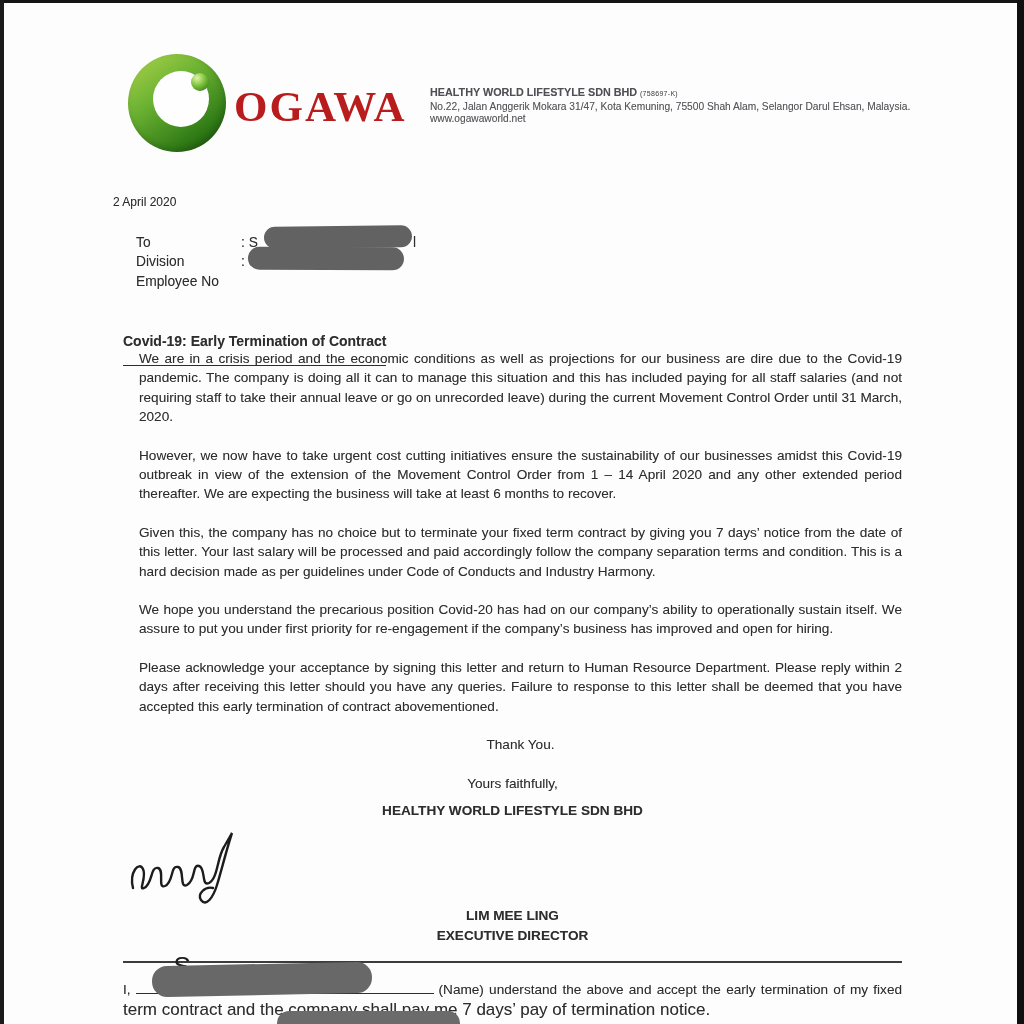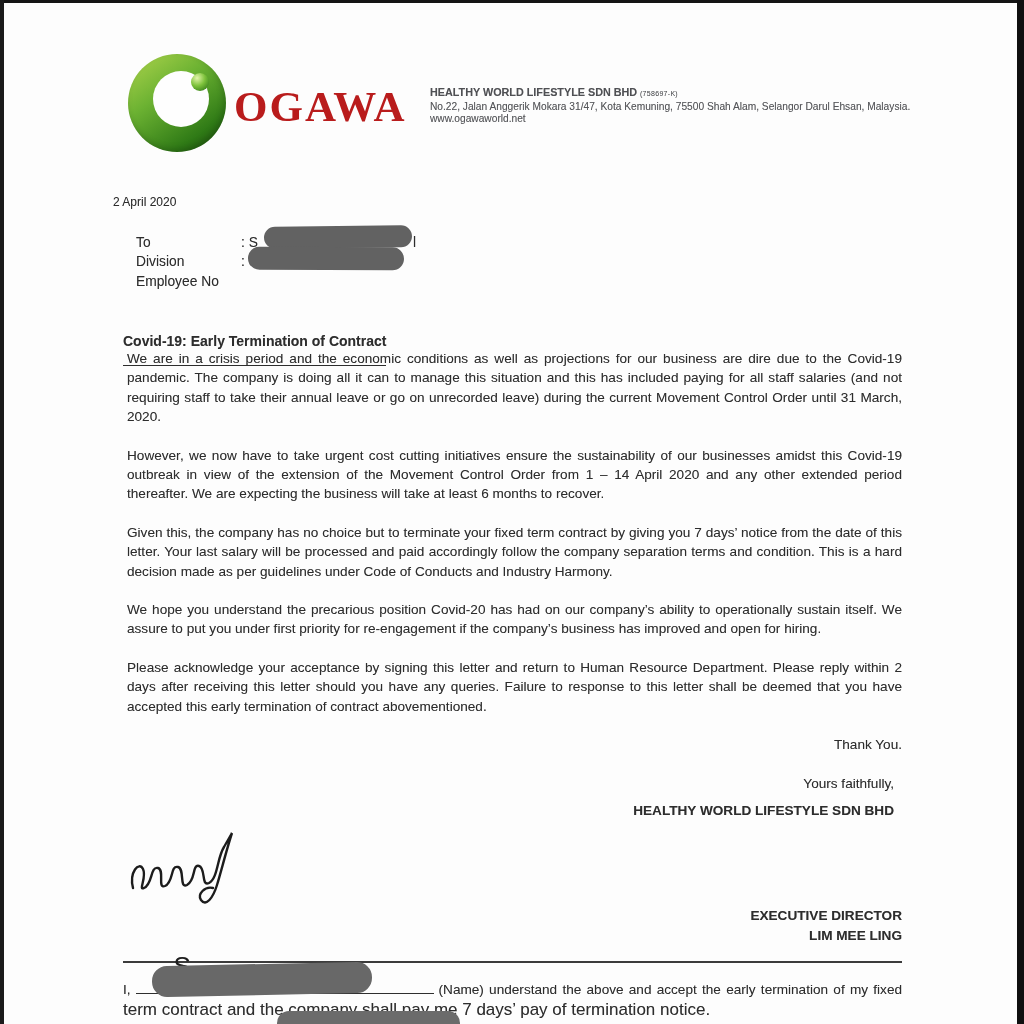--- a/index.html
+++ b/index.html
@@ -58,22 +58,22 @@
   .subject {
     position:absolute; left:123px; top:309px;
     font-size:14px; font-weight:700;
     border-bottom:1.8px solid #2d2d2d; padding-bottom:16px;margin-top:24px;
   }
 
   .bodycopy {
     position:absolute; left:123px; top:349px; width:779px;
     font-size:13.6px; line-height:19.4px; text-align:justify;
   }
-  .bodycopy p { margin:0 0 19px 4px; }
-  .no-just { text-align:right; }
+  .bodycopy p { margin:0 0 19px 16px; }
+  .no-just { text-align:center; }
   .closing p { margin:8px; }
   .bold { font-weight:700; }
 
   .sig-wrap { position:relative; height:78px; margin-left:4px; }
   .sig-wrap svg { position:absolute; left:0; top:2px; }
 
   .separator { width:779px; border-top:2px solid #3c3c3c; margin-top:16px; }
 
   .ack-line1 {
     margin-top:17px; font-size:13.6px; line-height:20px;
@@ -151,22 +151,22 @@
     <p>Yours faithfully,</p>
     <p class="bold">HEALTHY WORLD LIFESTYLE SDN BHD</p>
   </div>
 
   <div class="sig-wrap">
     <svg width="126" height="80" viewBox="0 0 126 80">
       <path d="M6 58 C2 42 12 31 16 39 C20 47 11 61 17 58 C26 54 23 36 31 38 C38 40 30 59 38 56 C47 52 43 35 51 37 C58 39 52 59 60 55 C69 50 65 34 72 36 C79 38 74 57 82 53 C91 48 90 28 97 17 L105 3 C100 18 94 42 90 55 C86 68 79 77 74 70 C70 64 78 56 86 58" fill="none" stroke="#1c1c1c" stroke-width="2.4" stroke-linecap="round"></path>
     </svg>
   </div>
 
+  <div class="bold no-just">LIM MEE LING</div>
   <div class="bold no-just">EXECUTIVE DIRECTOR</div>
-  <div class="bold no-just">LIM MEE LING</div>
 
   <div class="separator"></div>
 
   <div class="ack-line1">
     <span>I,</span><span class="name-blank">
       <span class="peek-s">S</span>
       <span class="peek-ngi">ngi</span>
       <span class="blob-name"></span>
     </span><span>(Name) understand the above and accept the early termination of my fixed</span>
   </div>

